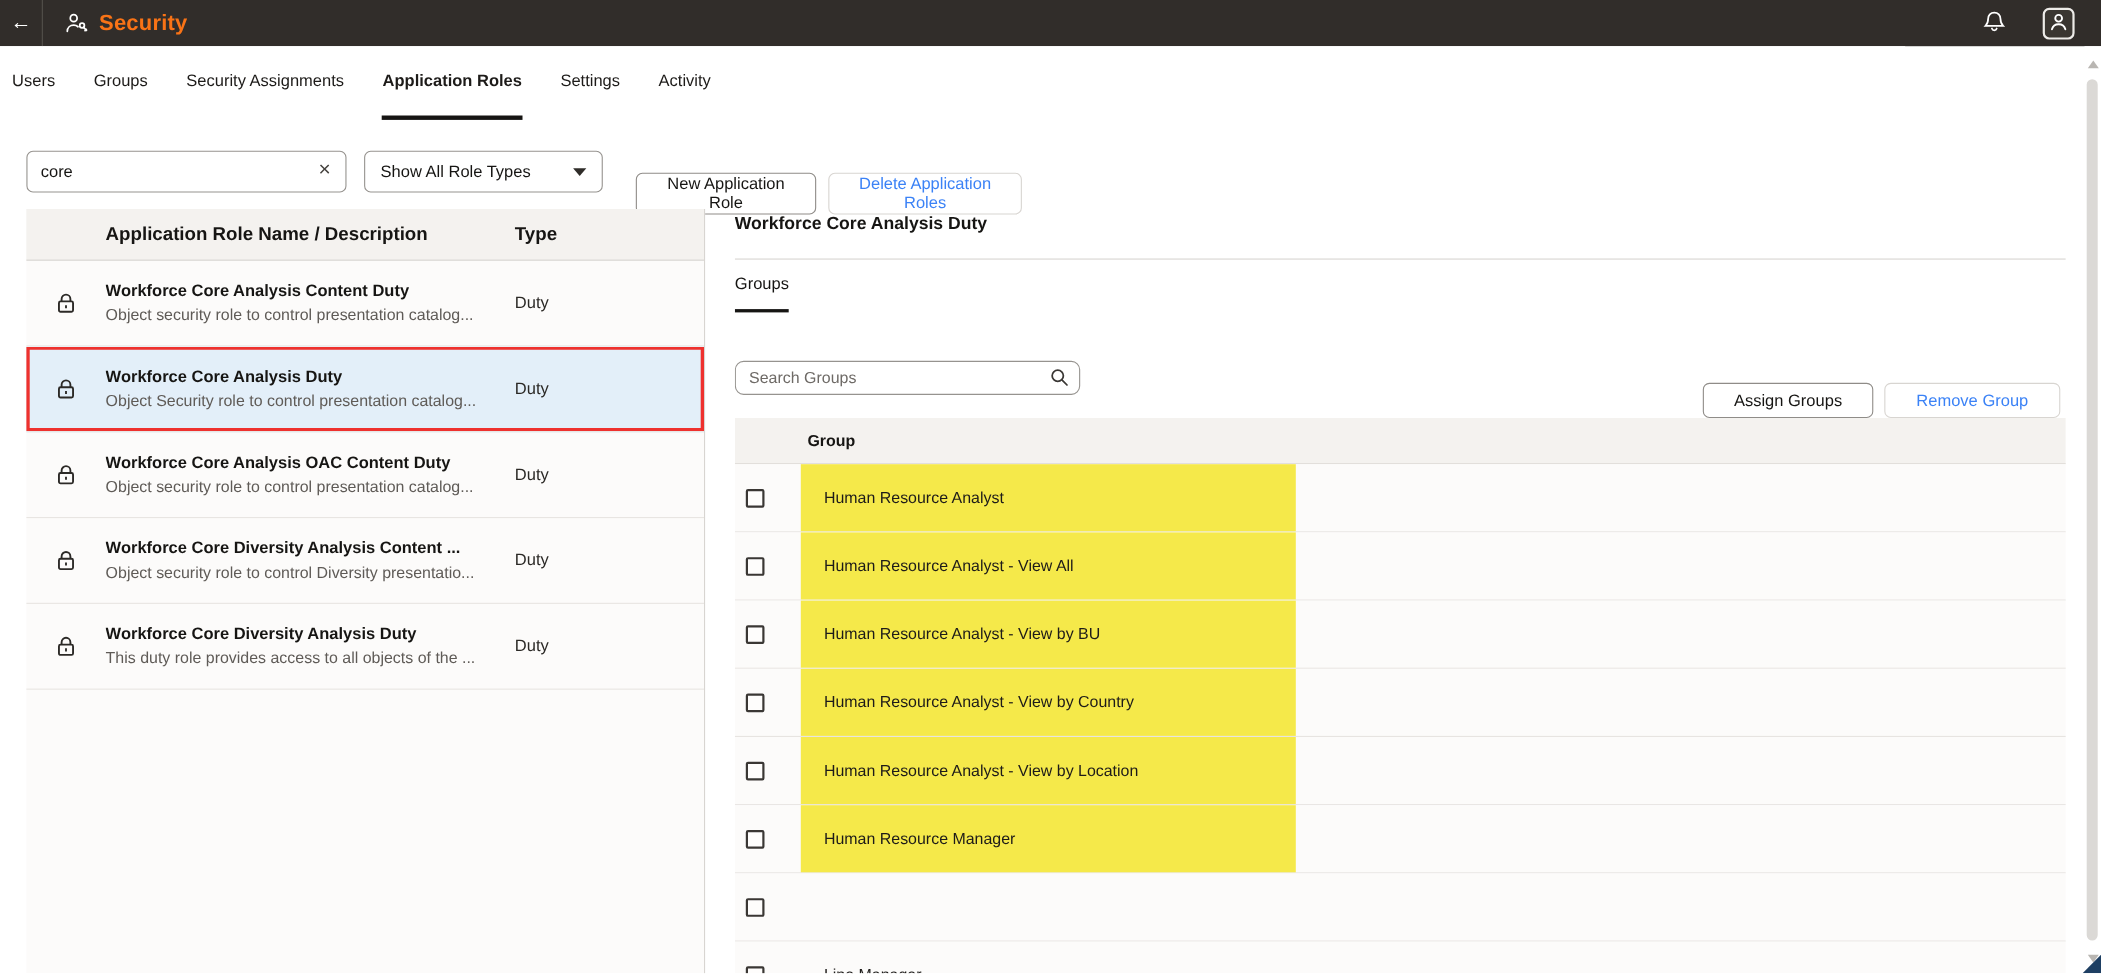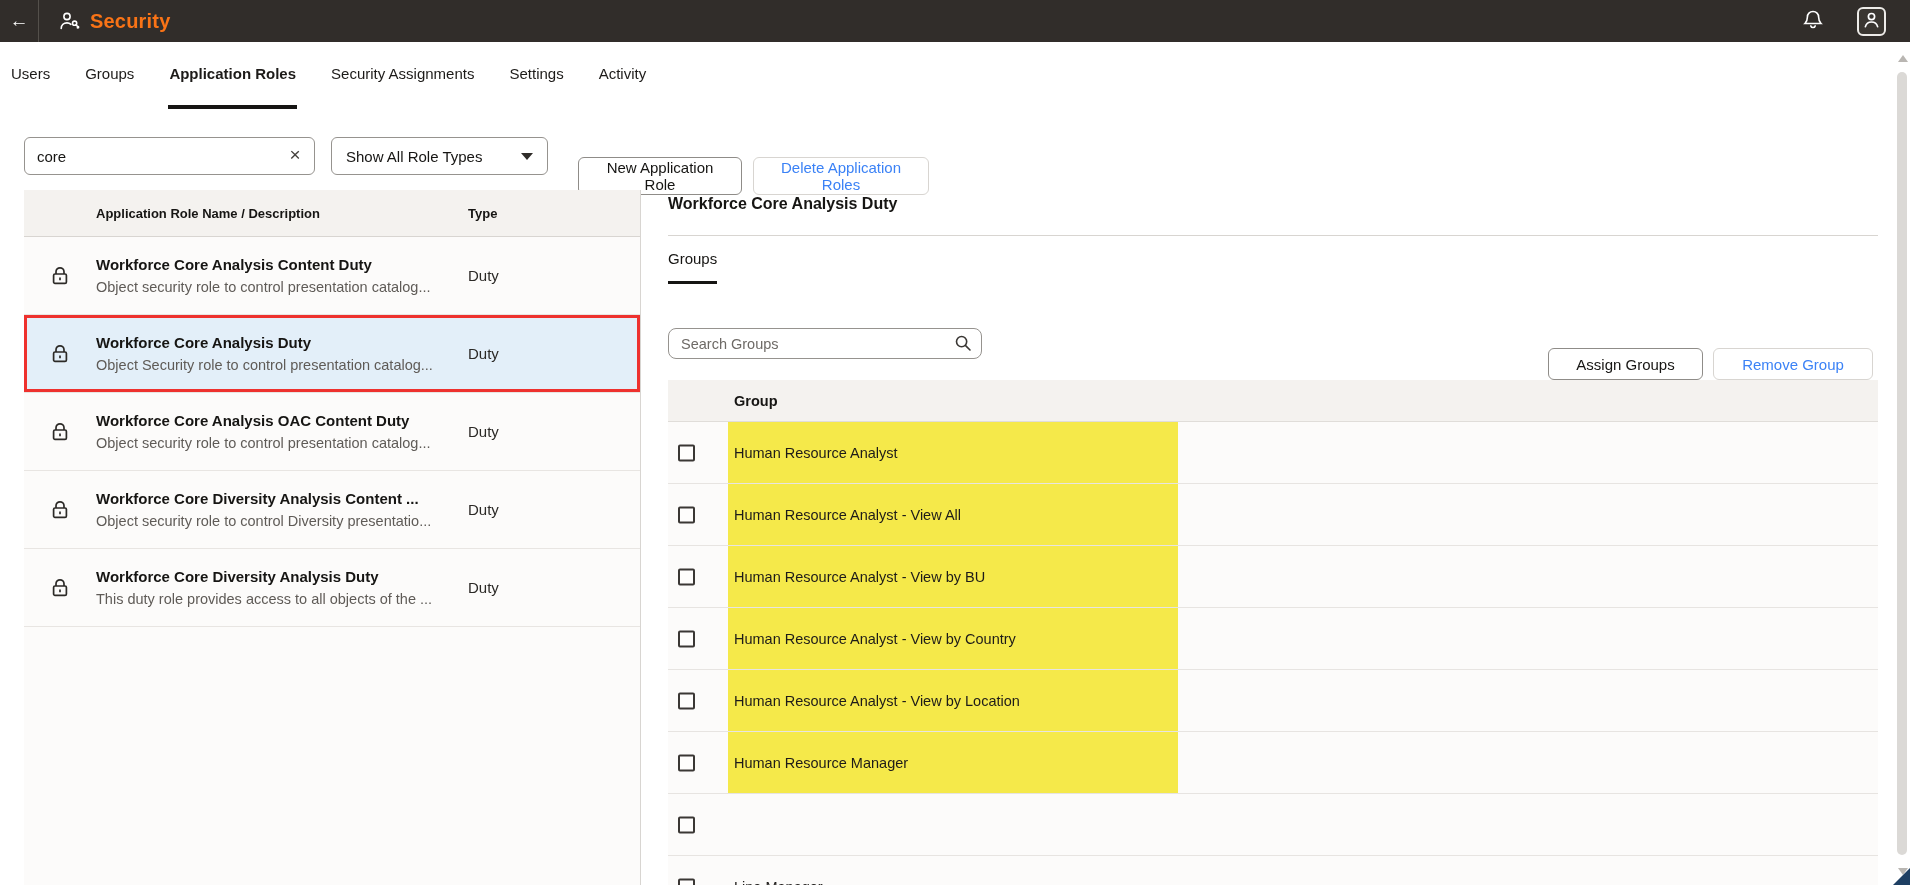--- a/index.html
+++ b/index.html
@@ -32,21 +32,21 @@
   .caret { margin-left:auto; width:0; height:0; border-left:6px solid transparent; border-right:6px solid transparent; border-top:7px solid #2f2c29; }
   .btn { height:38px; border:1px solid #8f8c88; border-radius:6px; background:#fff; font-size:15px; color:#161513; font-family:inherit; cursor:pointer; padding:0 16px;margin-top:20px; }
   .btn.disabled { color:#3b82f6; border-color:#d8d5d1; cursor:default; }
   #btn-new-role { position:absolute; left:578px; top:0; width:164px; }
   #btn-delete-roles { position:absolute; left:753px; top:0; width:176px; }
   #btn-assign { position:absolute; left:880px; top:138px; width:155px; height:32px; }
   #btn-remove { position:absolute; left:1045px; top:138px; width:160px; height:32px; }
 
   
   .roles-panel { position:absolute; left:24px; top:190px; width:617px; height:695px; background:#fcfbfa; border-right:1px solid #d8d5d1; }
-  .rhead { height:47px; background:#f4f2ef; border-bottom:1px solid #d8d5d1; display:flex; align-items:center; font-weight:700; font-size:13px; }
+  .rhead { height:47px; background:#f4f2ef; border-bottom:1px solid #d8d5d1; display:flex; align-items:center; font-weight:700; font-size:17px; }
   .col-lock { width:72px; flex:none; display:flex; justify-content:center; }
   .col-name { width:372px; flex:none; min-width:0; }
   .col-type { flex:1; }
   .rrow { display:flex; align-items:center; height:78px; border-bottom:1px solid #e8e5e2; cursor:pointer; position:relative; }
   .rrow.selected { background:#e3eff9; box-shadow:inset 0 0 0 3px #ee312e; }
   .rname { font-weight:700; font-size:15px; white-space:nowrap; overflow:hidden; }
   .rdesc { font-size:14.5px; color:#5f5b57; margin-top:6px; white-space:nowrap; overflow:hidden; }
   .rtype { flex:1; font-size:15px; color:#2b2926; }
 
   
@@ -57,21 +57,21 @@
   .gsearch-wrap { position:absolute; left:0; top:138px; width:314px; height:31px; }
   .gsearch { width:100%; height:100%; border:1px solid #96938f; border-radius:8px; padding:0 34px 0 12px; font-size:14.5px; font-family:inherit; color:#0c4a6e; background:#fff; }
   .gsearch::placeholder { color:#6e6a66; opacity:1; }
   .mag { position:absolute; right:10px; top:6px; }
 
   .gtable { position:absolute; left:0; top:190px; width:1210px; }
   .ghead { height:42px; background:#f4f2ef; border-bottom:1px solid #e0ddd9; display:flex; align-items:center; }
   .ghead-label { margin-left:66px; font-weight:700; font-size:14.5px; }
   .grow { position:relative; height:62px; border-bottom:1px solid #e7e4e1; background:#fcfbfa; }
   .cb { position:absolute; left:10px; top:50%; transform:translateY(-50%); width:17px; height:17px; border:2px solid #3a3734; border-radius:2px; background:#fefdfc; cursor:pointer; }
-  .gname { position:absolute; left:60px; top:0; bottom:0; width:450px; display:flex; align-items:center; padding-left:6px; font-size:14.5px; color:#1d1b19; }
+  .gname { position:absolute; left:60px; top:0; bottom:0; width:450px; display:flex; align-items:center; padding-left:21px; font-size:14.5px; color:#1d1b19; }
   .gname.hl { background:#f5e94a; }
 
   
   .scrollbar { position:absolute; right:0; top:42px; width:15px; height:843px; background:#fff; }
   .sb-up { position:absolute; left:3px; top:13px; width:0; height:0; border-left:5px solid transparent; border-right:5px solid transparent; border-bottom:7px solid #b9b6b2; }
   .sb-thumb { position:absolute; left:2px; top:30px; width:10px; height:783px; background:#dbd9d6; border-radius:6px; cursor:pointer; }
   .sb-down { position:absolute; left:3px; top:826px; width:0; height:0; border-left:5px solid transparent; border-right:5px solid transparent; border-top:7px solid #b9b6b2; }
   .corner-wedge { position:absolute; right:0; bottom:0; width:17px; height:17px; background:#1e3f63; clip-path:polygon(100% 0, 100% 100%, 0 100%); }
 </style>
 </head>
@@ -107,22 +107,22 @@
             <path d="M3.4 16.6c.8-3 3.2-4.6 6.1-4.6s5.3 1.6 6.1 4.6"></path>
           </svg>
         </span>
       </button>
     </div>
   </header>
 
   <nav class="tabbar">
     <button class="tab">Users</button>
     <button class="tab">Groups</button>
+    <button class="tab">Security Assignments</button>
     <button class="tab active">Application Roles</button>
-    <button class="tab">Security Assignments</button>
     <button class="tab">Settings</button>
     <button class="tab">Activity</button>
   </nav>
 
   <div class="filterrow">
     <div class="search-wrap">
       <input class="search-input" type="text" value="core" style="">
       <button class="clear-x">×</button>
     </div>
     <div class="dropdown">

